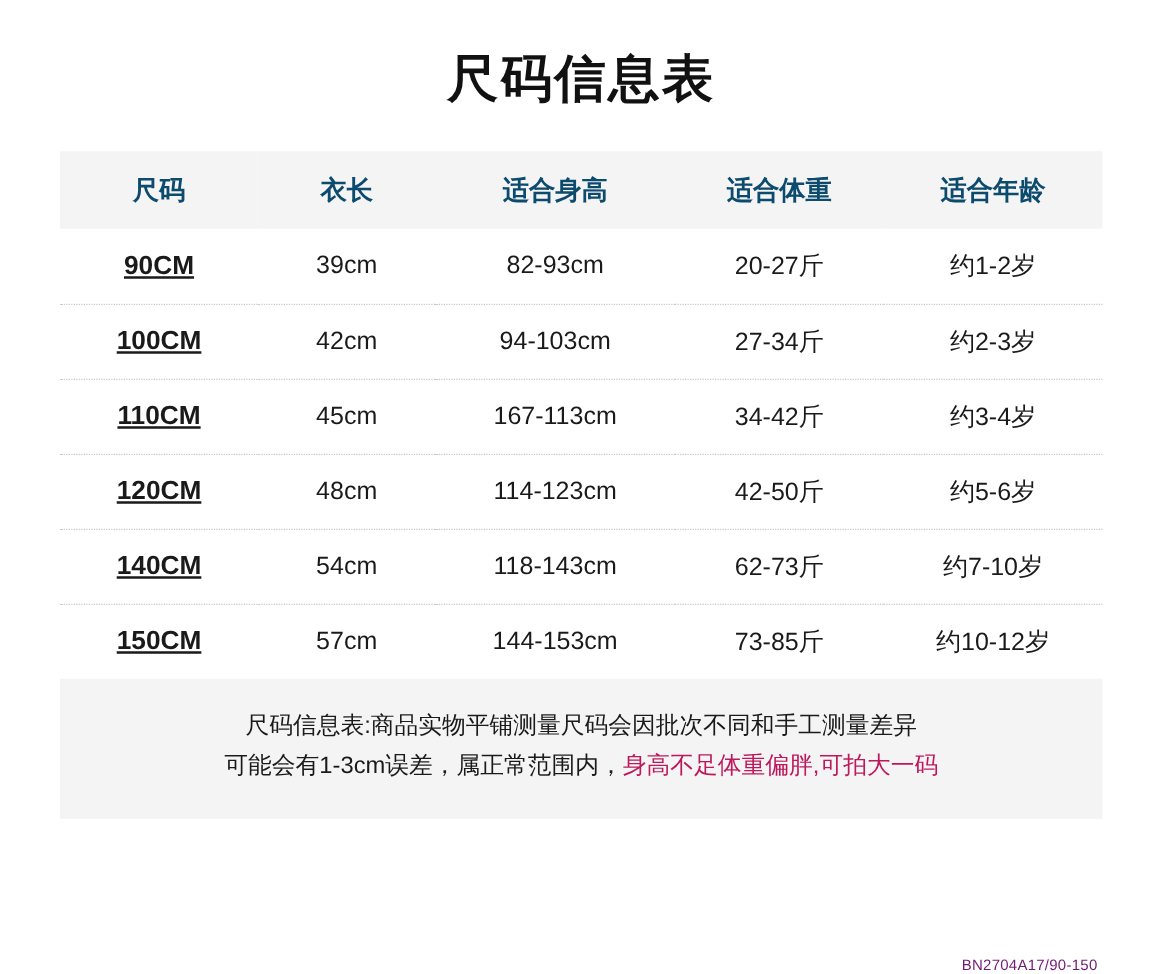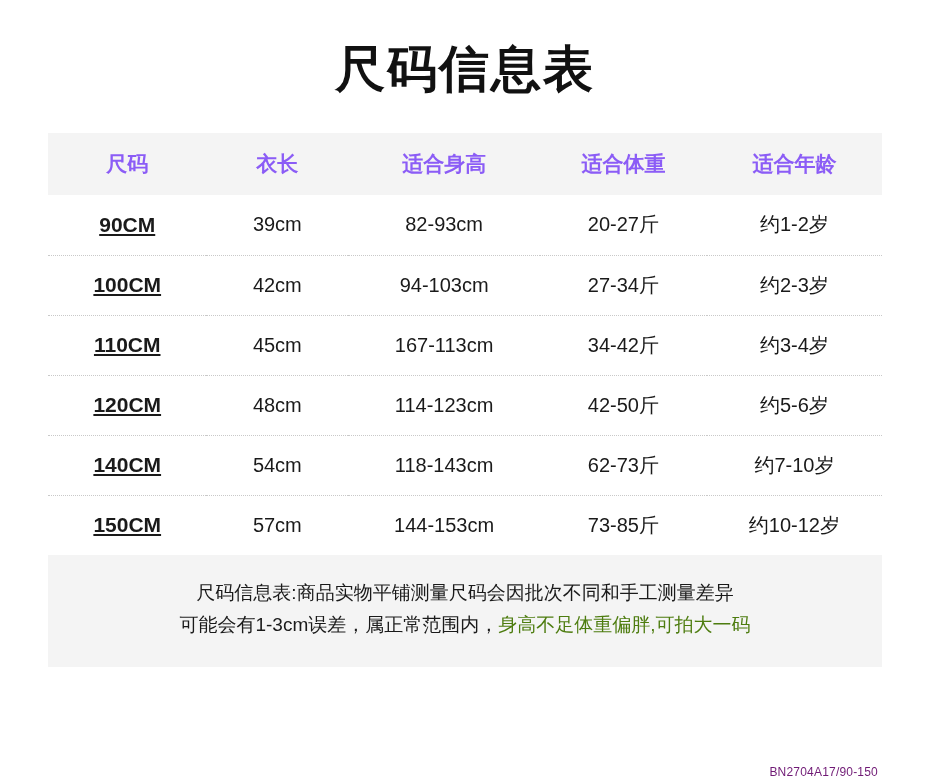--- a/index.html
+++ b/index.html
@@ -16,40 +16,40 @@
     position: relative;
     overflow: hidden;
   }
   .page {
     width: 930px;
     height: 779px;
     position: relative;
   }
   .title {
     text-align: center;
-    font-size: 50px;
+    font-size: 41px;
     font-weight: bold;
     letter-spacing: 2px;
     color: #111111;
     padding-top: 36px;
     padding-bottom: 10px;
   }
   .table-wrap {
     margin: 20px 48px 0 48px;
   }
   table.size-table {
     width: 100%;
     border-collapse: collapse;
     table-layout: fixed;
   }
   table.size-table thead th {
     background: #f4f4f4;
     font-size: 21px;
     font-weight: bold;
-    color: #8b5cf6;
+    color: #0c4a6e;
     height: 62px;
     vertical-align: middle;
     text-align: center;
     border: none;
   }
   table.size-table tbody td {
     height: 60px;
     text-align: center;
     vertical-align: middle;
     font-size: 20px;
@@ -76,21 +76,21 @@
     background: #f4f4f4;
     padding: 22px 10px 26px 10px;
     text-align: center;
   }
   .notice-line {
     font-size: 19px;
     line-height: 32px;
     color: #1a1a1a;
   }
   .notice-red {
-    color: #4d7c0f;
+    color: #be185d;
   }
   .footer-code {
     position: absolute;
     right: 52px;
     bottom: 0;
     font-size: 12px;
     color: #701a75;
     letter-spacing: 0.2px;
   }
 </style>

